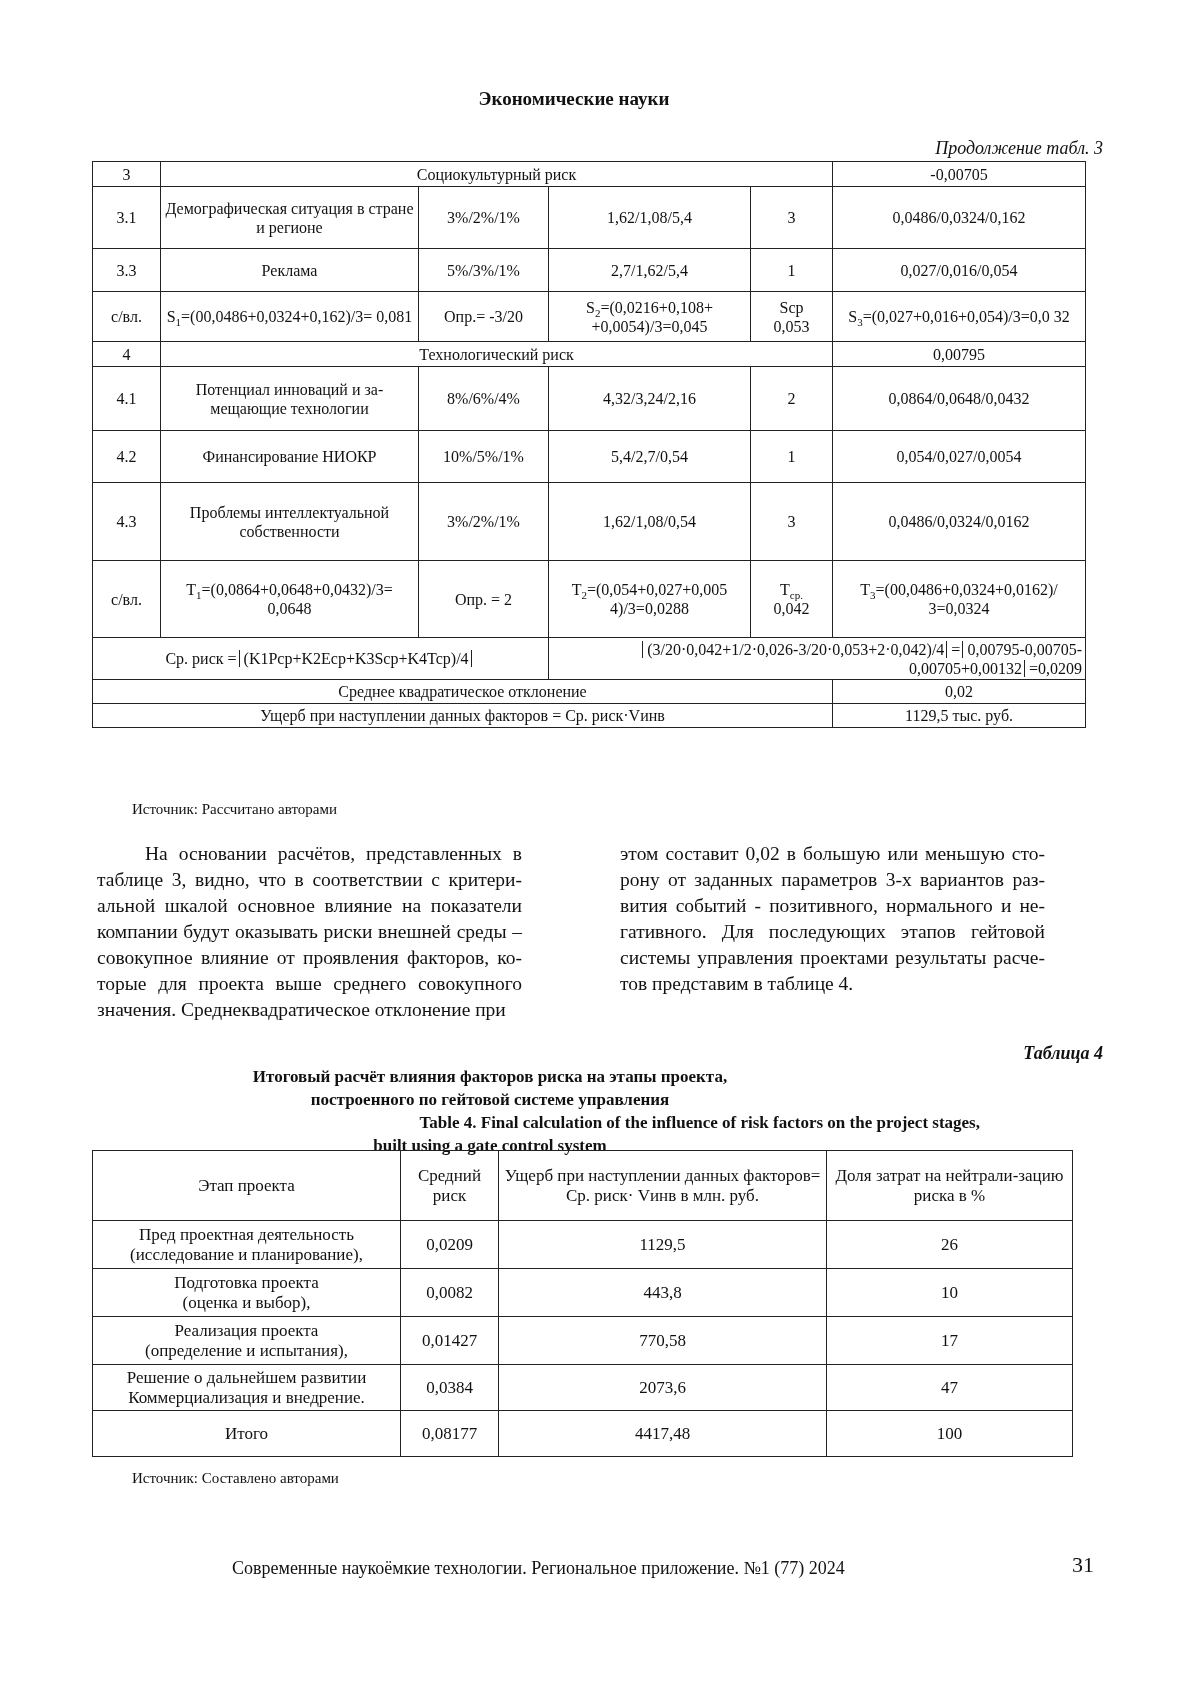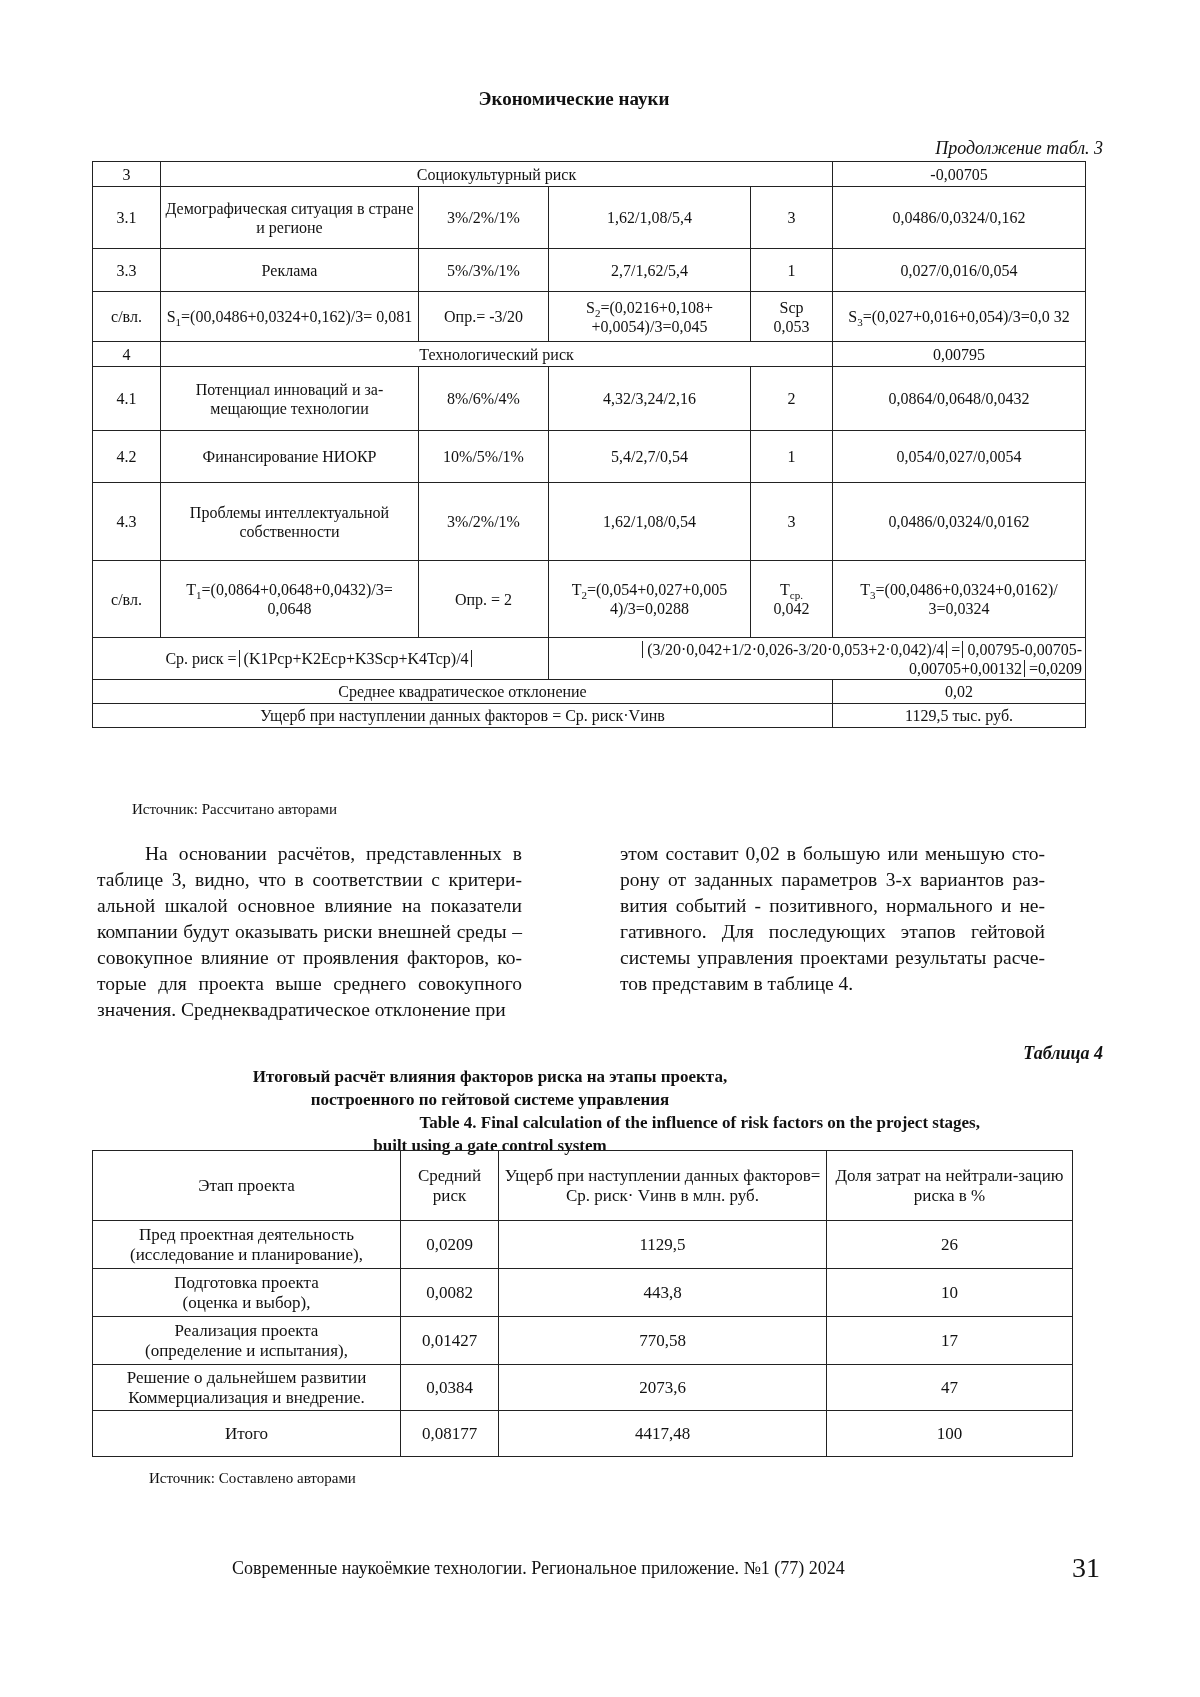--- a/index.html
+++ b/index.html
@@ -26,21 +26,21 @@
   .source { font-size: 15px; }
   .para {
     font-size: 19.5px; line-height: 26px; text-align: justify; width: 425px;
   }
   .para .indent { display: inline-block; width: 48px; }
   .tbl-label { right: 97px; top: 1043px; font-weight: bold; font-style: italic; font-size: 18px; }
   .tbl-title {
     left: 0; width: 980px; text-align: center; font-weight: bold; font-size: 17px; line-height: 23px;
   }
   .footer { left: 232px; top: 1558px; font-size: 18px; }
-  .pagenum { left: 1072px; top: 1552px; font-size: 28px; }
+  .pagenum { left: 1072px; top: 1552px; font-size: 22px; }
   .bar { border-left: 1.5px solid #222; padding-left: 4px; margin-left: 2px; }
   sub { font-size: 11px; line-height: 0; }
 </style>
 </head>
 <body>
 
 <div class="abs section-head">Экономические науки</div>
 <div class="abs cont-note">Продолжение табл. 3</div>
 
 <table id="t3" class="abs">
@@ -195,16 +195,16 @@
     </tr>
     <tr style="height:46px">
       <td>Итого</td>
       <td>0,08177</td>
       <td>4417,48</td>
       <td>100</td>
     </tr>
   </tbody>
 </table>
 
-<div class="abs source" style="left:132px; top:1470px;margin-left:17px;">Источник: Составлено авторами</div>
+<div class="abs source" style="left:132px; top:1470px;">Источник: Составлено авторами</div>
 
 <div class="abs footer">Современные наукоёмкие технологии. Региональное приложение. №1 (77) 2024</div>
 <div class="abs pagenum">31</div>
 
 </body></html>

